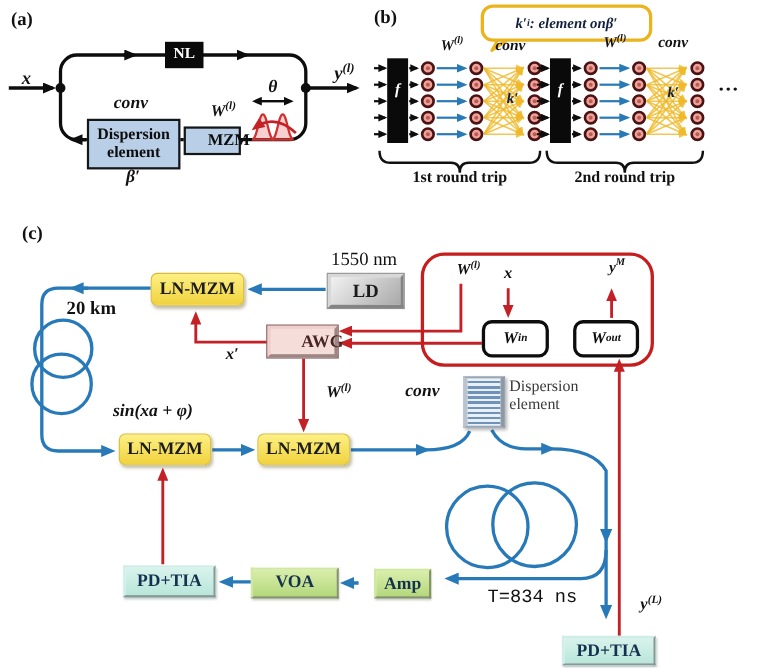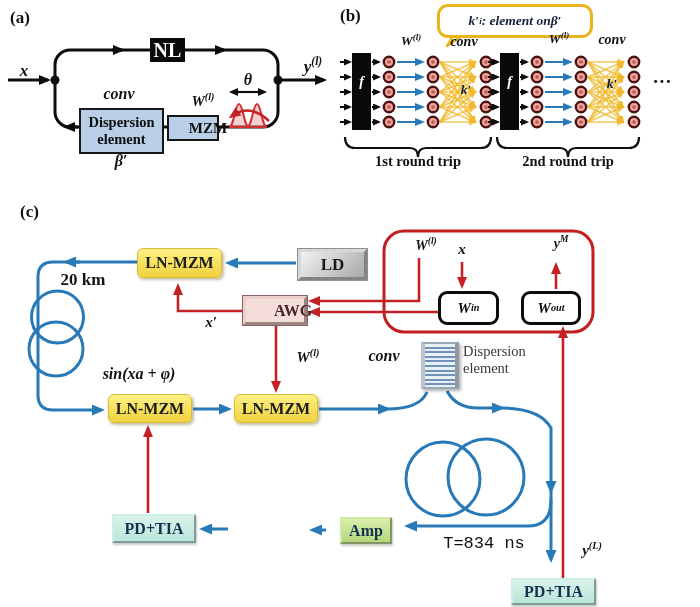--- a/index.html
+++ b/index.html
@@ -5,21 +5,21 @@
   html,body{margin:0;padding:0;background:#fff;}
   #fig{position:relative;width:700px;height:607px;background:#fff;overflow:hidden;
        font-family:"Liberation Serif","DejaVu Serif",serif;}
   .lbl{position:absolute;text-align:center;color:#111;white-space:nowrap;}
   .panel-tag{font-weight:bold;font-size:17px;text-align:left;}
   .bi{font-weight:bold;font-style:italic;}
   .b{font-weight:bold;}
   .sup{font-size:0.68em;vertical-align:super;line-height:0;}
   .subsc{font-size:0.68em;vertical-align:sub;line-height:0;}
   .box{position:absolute;display:flex;align-items:center;justify-content:center;box-sizing:border-box;}
-  .nlbox{background:#0a0a0a;color:#fff;font-weight:bold;font-size:20px;}
+  .nlbox{background:#0a0a0a;color:#fff;font-weight:bold;font-size:14px;}
   .bluebox{background:#b9cfe7;border:2.5px solid #161616;color:#0d0d0d;font-weight:bold;}
   .yellowbox{background:linear-gradient(#fdf083,#f0d23e);border:1px solid #d9bc35;border-radius:6px;
              color:#1c1c1c;font-weight:bold;font-size:16px;box-shadow:1.5px 2px 3px rgba(80,70,0,.35);}
   .awgbox{background:#f5ddd9;border:3px outset #efcfca;outline:1px solid #8a6060;color:#4a2525;
           font-weight:bold;font-size:16px;}
   .ldbox{background:linear-gradient(135deg,#f2f2f2,#a9a9a9);border:3px outset #d8d8d8;
          outline:1px solid #909090;color:#1b1b1b;font-weight:bold;font-size:17px;}
   .cyanbox{background:linear-gradient(#d9f3ec,#b9e6da);border:2px outset #cdeee6;color:#14324f;
            font-weight:bold;font-size:16px;box-shadow:1px 2px 2px rgba(0,60,50,.25);}
   .greenbox{background:linear-gradient(#d9eeab,#b4d87c);border:2px outset #cfe8a2;color:#14324f;
@@ -299,20 +299,21 @@
   <div class="lbl bi" style="left:453px;top:82px;width:26px;font-size:13.5px;color:#14213d;">k′</div>
   <div class="lbl bi" style="left:536px;top:31px;width:46px;font-size:13.5px;">
     <span>W</span><span class="sup">(l)</span></div>
   <div class="lbl bi" style="left:589px;top:32px;width:46px;font-size:14px;">conv</div>
   <div class="lbl bi" style="left:599px;top:76px;width:26px;font-size:13.5px;color:#14213d;">k′</div>
   <div class="lbl b" style="left:645px;top:71px;width:34px;font-size:19px;">···</div>
   <div class="lbl b" style="left:360px;top:153px;width:116px;font-size:14.5px;">1st round trip</div>
   <div class="lbl b" style="left:509px;top:153px;width:118px;font-size:14.5px;">2nd round trip</div>
 
   <div class="lbl panel-tag" style="left:20px;top:202px;width:40px;">(c)</div>
+  <div class="lbl" style="left:286px;top:226px;width:90px;font-size:17px;">1550 nm</div>
   <div class="box ldbox" style="left:298px;top:249px;width:69px;height:31px;">LD</div>
   <div class="box yellowbox" style="left:137px;top:248px;width:85px;height:30px;">LN-MZM</div>
   <div class="box awgbox" style="left:243px;top:296px;width:64px;height:29px;padding-left:36px;">AWG</div>
   <div class="lbl bi" style="left:196px;top:314px;width:30px;font-size:15px;">x′</div>
   <div class="lbl bi" style="left:283px;top:349px;width:50px;font-size:15px;">
     <span>W</span><span class="sup">(l)</span></div>
   <div class="lbl bi" style="left:401px;top:238px;width:50px;font-size:14px;">
     <span>W</span><span class="sup">(l)</span></div>
   <div class="lbl bi" style="left:450px;top:241px;width:24px;font-size:15px;">x</div>
   <div class="lbl bi" style="left:541px;top:236px;width:40px;font-size:14px;">
@@ -327,19 +328,20 @@
     </div>
   <div class="lbl b" style="left:48px;top:270px;width:70px;font-size:17px;">20 km</div>
   <div class="lbl bi" style="left:86px;top:365px;width:106px;font-size:16px;">sin(xa + φ)</div>
   <div class="box yellowbox" style="left:108px;top:394px;width:84px;height:29px;">LN-MZM</div>
   <div class="box yellowbox" style="left:234px;top:394px;width:84px;height:29px;">LN-MZM</div>
   <div class="lbl bi" style="left:357px;top:347px;width:54px;font-size:16px;">conv</div>
   <div class="box disp-icon" style="left:421px;top:342px;width:38px;height:47px;"></div>
   <div class="lbl" style="left:463px;top:343px;width:80px;font-size:14.5px;color:#3a3a3a;text-align:left;line-height:1.15;">
     <span>Dispersion</span><br><span>element</span></div>
   <div class="box cyanbox" style="left:112px;top:514px;width:84px;height:29px;">PD+TIA</div>
+  <div class="box greenbox" style="left:228px;top:516px;width:80px;height:28px;">VOA</div>
   <div class="box greenbox" style="left:340px;top:517px;width:52px;height:27px;">Amp</div>
   <div class="lbl" style="left:436px;top:534px;width:96px;font-size:17px;font-family:Liberation Mono, monospace;">T=834 ns</div>
   <div class="lbl bi" style="left:567px;top:542px;width:50px;font-size:15px;">
     <span>y</span><span class="sup">(L)</span></div>
   <div class="box cyanbox" style="left:511px;top:578px;width:85px;height:27px;">PD+TIA</div>
 
 </div>
 
 </body></html>

